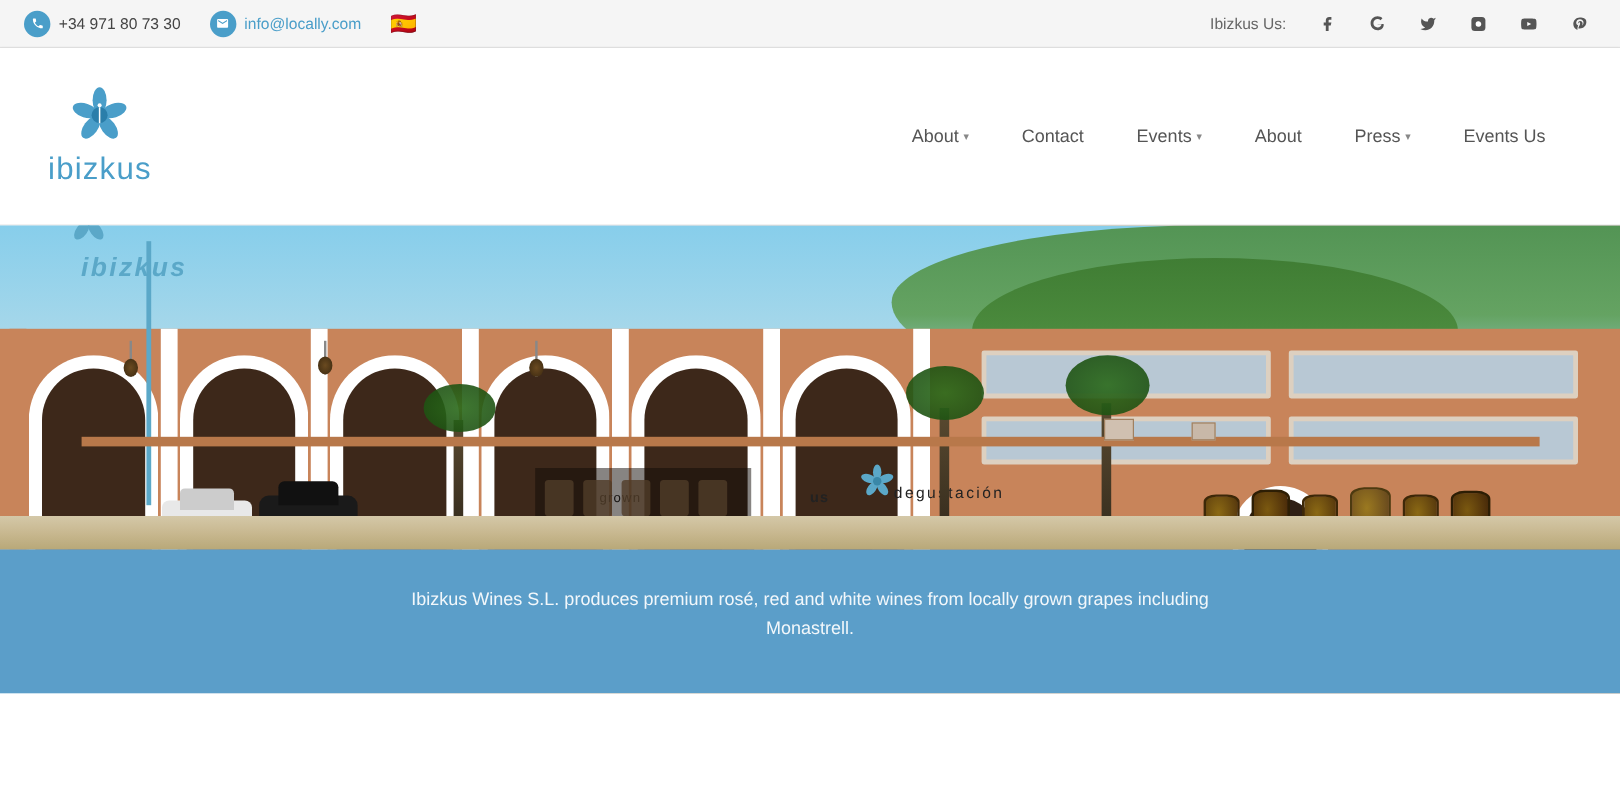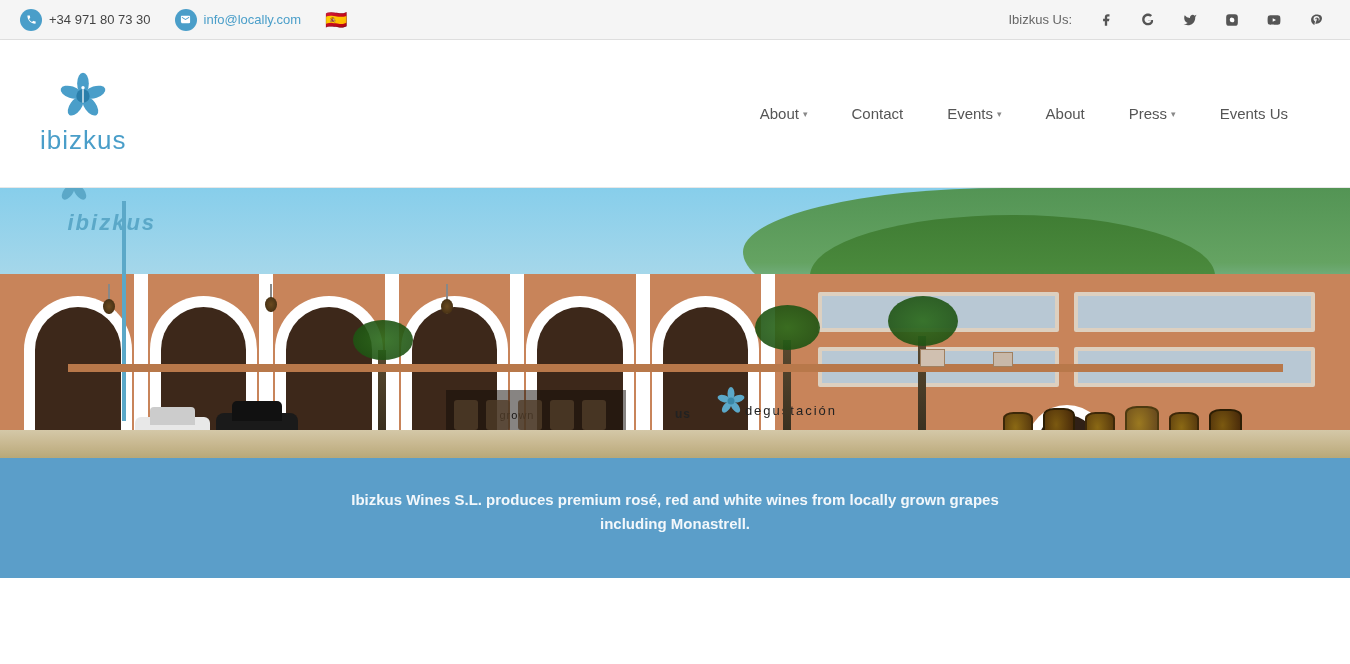--- a/index.html
+++ b/index.html
@@ -155,21 +155,21 @@
       color: #fff;
       font-size: 34px;
       font-weight: 700;
       letter-spacing: 2px;
       text-transform: uppercase;
       margin-bottom: 12px;
     }
     .hero-banner p {
       color: rgba(255,255,255,0.92);
       font-size: 15px;
-      font-weight: 700;
+      font-weight: 400;
       max-width: 700px;
       margin: 0 auto;
       line-height: 1.6;
     }
 
     
     .hero-photo {
       position: absolute;
       top: 0;
       left: 0;

